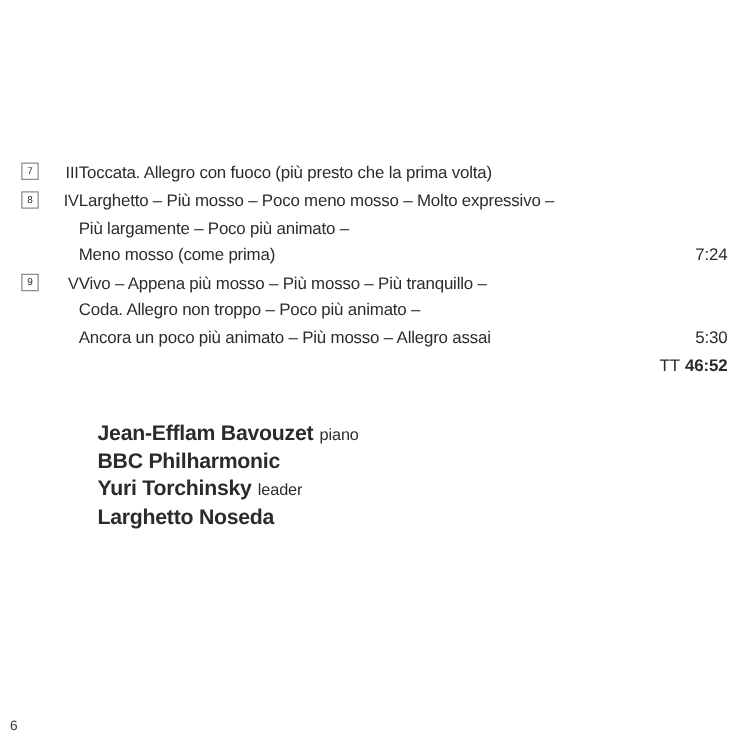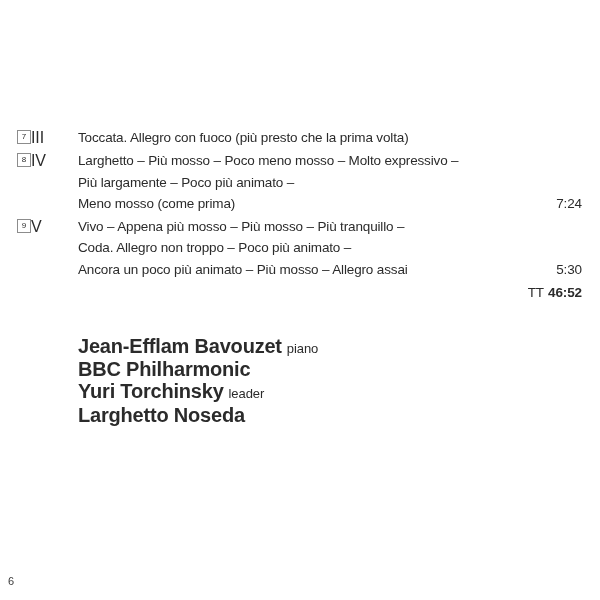--- a/index.html
+++ b/index.html
@@ -41,27 +41,26 @@
     justify-content: center;
     width: 12px;
     height: 12px;
     border: 1px solid #8c8c8c;
     font-size: 8px;
     line-height: 1;
     color: #2b2b2b;
     box-sizing: content-box;
   }
   .roman {
-    text-align: left;
-    font-size: 16px;
+    text-align: right;
+    font-size: 13px;
     line-height: 21.3px;
     letter-spacing: -0.1px;
   }
   .lines {
-    padding-left: 15px;
   }
   .line {
     font-size: 13.5px;
     line-height: 21.3px;
     letter-spacing: -0.15px;
     white-space: nowrap;
   }
   .duration {
     align-self: end;
     text-align: right;
@@ -86,21 +85,21 @@
     position: absolute;
     top: 336px;
     left: 78px;
   }
   .credit-line {
     line-height: 21.2px;
     white-space: nowrap;
   }
   .credit-name {
     font-weight: 700;
-    font-size: 20px;
+    font-size: 17px;
     letter-spacing: -0.2px;
   }
   .credit-role {
     font-weight: 400;
     font-size: 13px;
     margin-left: 5px;
     letter-spacing: -0.1px;
     margin-top: 32px;
   }
   .page-number {

